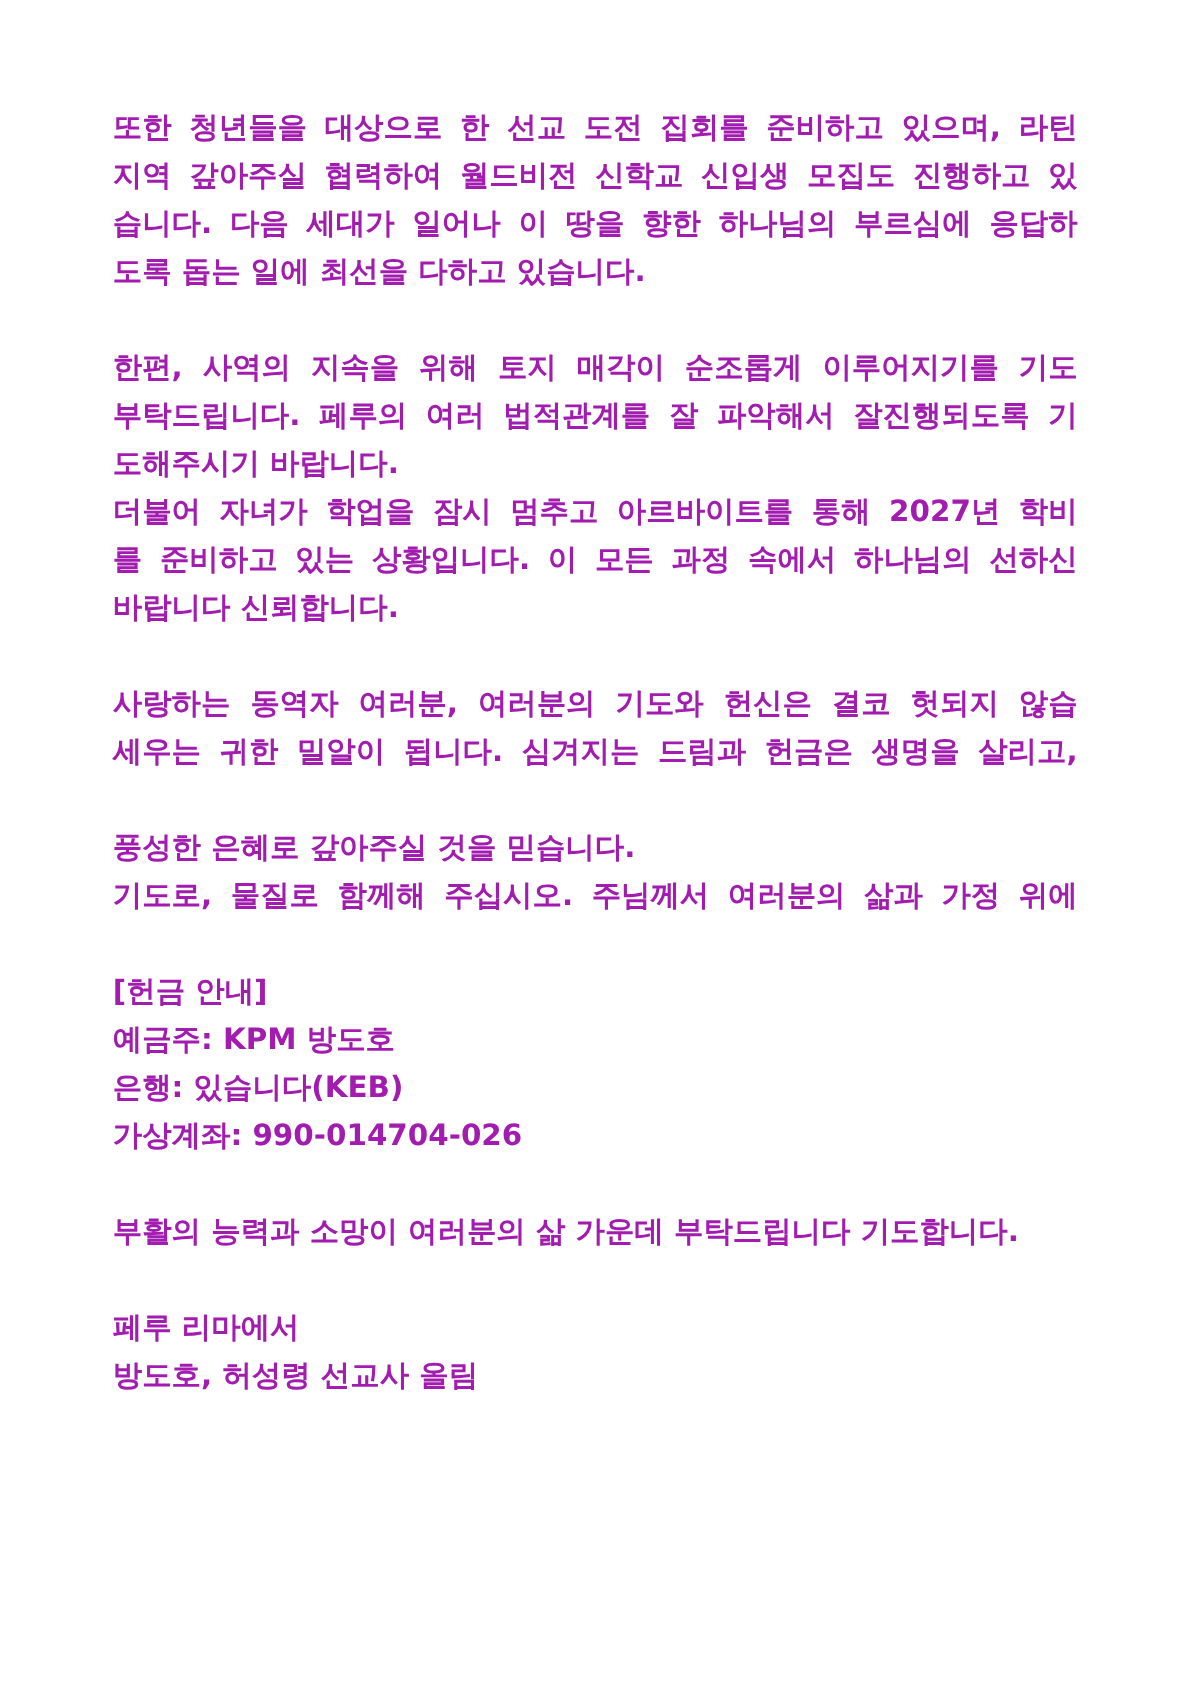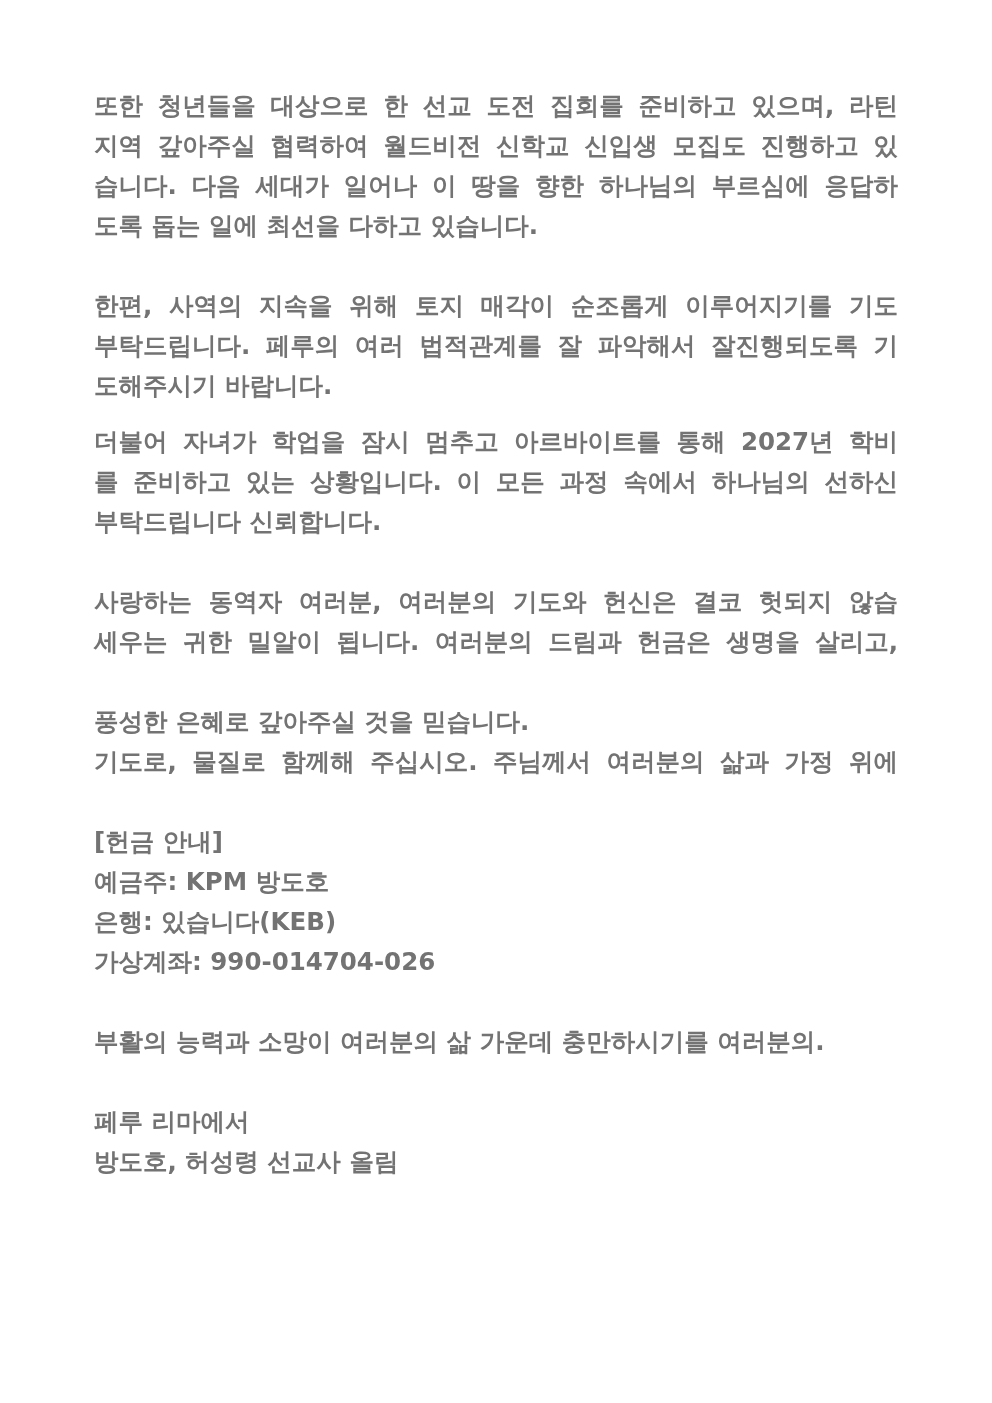--- a/index.html
+++ b/index.html
@@ -11,36 +11,36 @@
       width: 992px;
       height: 1403px;
       position: relative;
       overflow: hidden;
     }
     .page {
       position: absolute;
       left: 94px;
       top: 86px;
       width: 804px;
-      color: #737373;
+      color: #a21caf;
       font-family: "DejaVu Sans", "Liberation Sans", sans-serif;
       font-weight: bold;
       font-size: 24.5px;
       line-height: 40px;
       letter-spacing: 0px;
     }
     .para {
       margin: 0 0 40px 0;
       text-align: justify;
       text-align-last: left;
       word-break: keep-all;
       white-space: normal;
     }
     .para.tight {
-      margin-bottom: 16px;
+      margin-bottom: 0;
     }
     .line {
       display: block;
       height: 40px;
       white-space: nowrap;
       text-align: justify;
       text-align-last: justify;
     }
     .line.last {
       text-align-last: left;
@@ -70,42 +70,42 @@
 
   <div class="para tight">
     <span class="line">한편, 사역의 지속을 위해 토지 매각이 순조롭게 이루어지기를 기도</span>
     <span class="line">부탁드립니다. 페루의 여러 법적관계를 잘 파악해서 잘진행되도록 기</span>
     <span class="line last">도해주시기 바랍니다.</span>
   </div>
 
   <div class="para">
     <span class="line">더불어 자녀가 학업을 잠시 멈추고 아르바이트를 통해 2027년 학비</span>
     <span class="line">를 준비하고 있는 상황입니다. 이 모든 과정 속에서 하나님의 선하신</span>
-    <span class="line last">부탁드립니다 신뢰합니다.</span>
+    <span class="line last">바랍니다 신뢰합니다.</span>
   </div>
 
   <div class="para">
     <span class="line">사랑하는 동역자 여러분, 여러분의 기도와 헌신은 결코 헛되지 않습</span>
-    <span class="line">세우는 귀한 밀알이 됩니다. 여러분의 드림과 헌금은 생명을 살리고,</span>
+    <span class="line">세우는 귀한 밀알이 됩니다. 심겨지는 드림과 헌금은 생명을 살리고,</span>
   </div>
 
   <div class="para">
     <span class="line last">풍성한 은혜로 갚아주실 것을 믿습니다.</span>
     <span class="line">기도로, 물질로 함께해 주십시오. 주님께서 여러분의 삶과 가정 위에</span>
   </div>
 
   <div class="para">
     <span class="plain-line">[헌금 안내]</span>
     <span class="plain-line">예금주: KPM 방도호</span>
     <span class="plain-line">은행: 있습니다(KEB)</span>
     <span class="plain-line">가상계좌: 990-014704-026</span>
   </div>
 
   <div class="para">
-    <span class="plain-line">부활의 능력과 소망이 여러분의 삶 가운데 충만하시기를 여러분의.</span>
+    <span class="plain-line">부활의 능력과 소망이 여러분의 삶 가운데 부탁드립니다 기도합니다.</span>
   </div>
 
   <div class="para center-block">
     <span class="plain-line">페루 리마에서</span>
     <span class="plain-line">방도호, 허성령 선교사 올림</span>
   </div>
 
 </div>
 
 </body></html>

